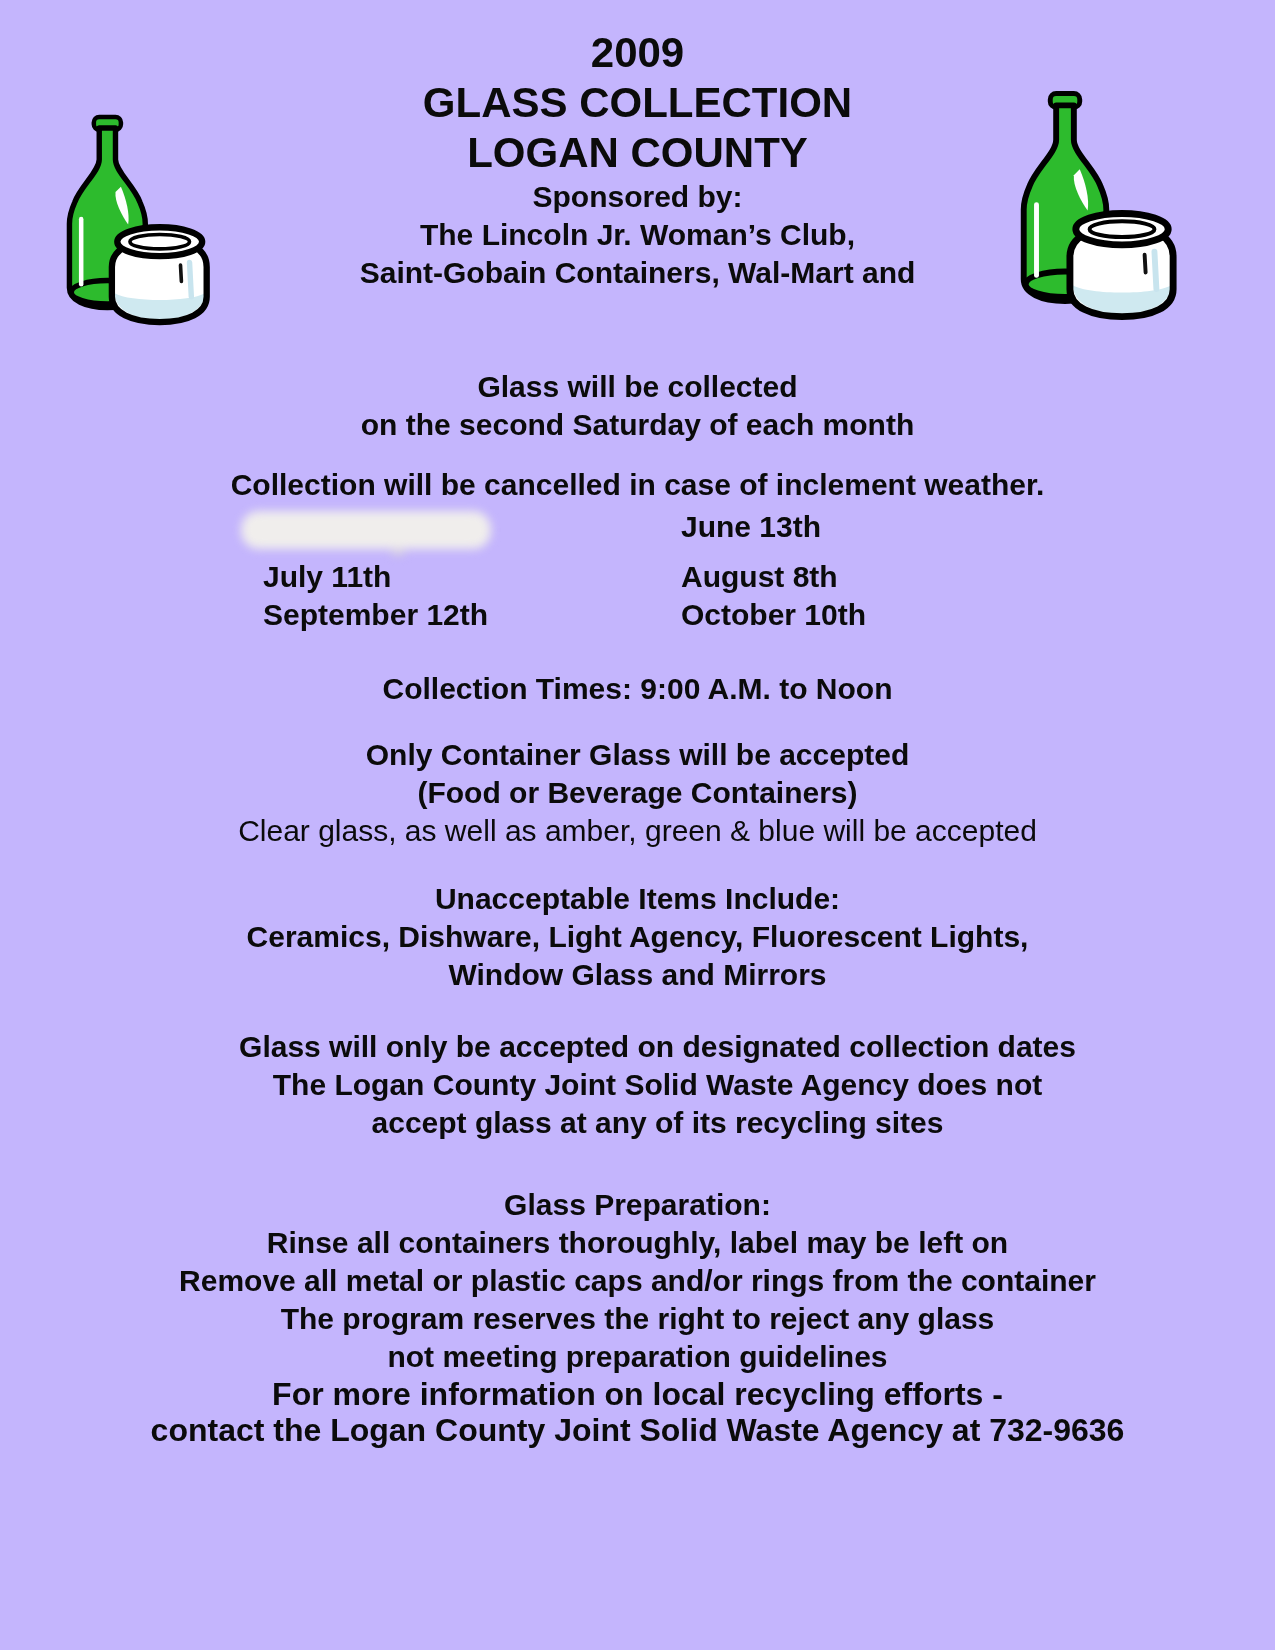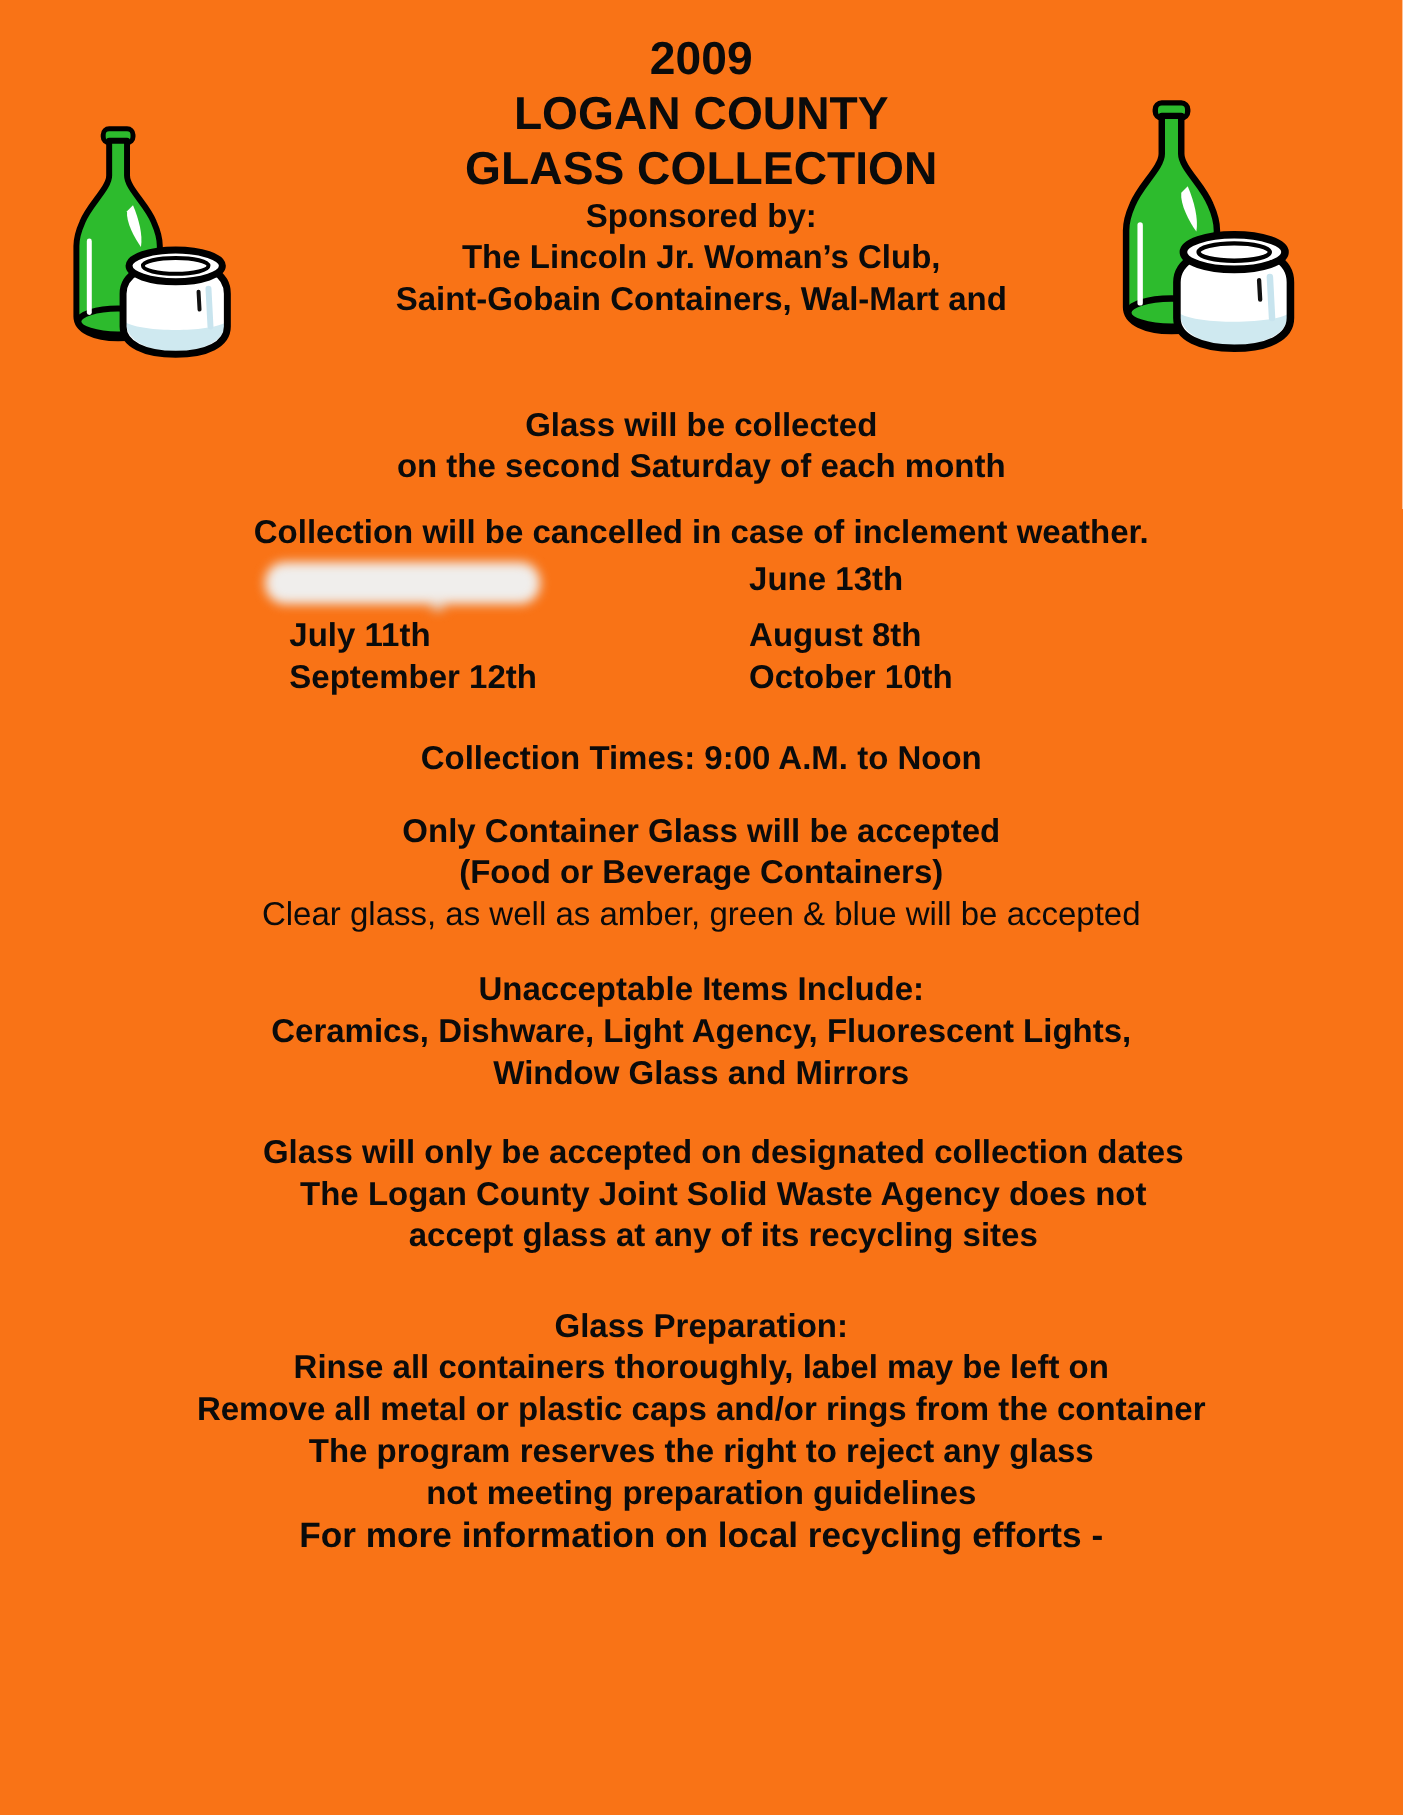--- a/index.html
+++ b/index.html
@@ -1,19 +1,19 @@
 <!DOCTYPE html>
 <html><head>
 <meta charset="utf-8">
 <style>
   html,body{margin:0;padding:0;background:#ffffff;}
   .page{
     position:relative;
     width:1275px;height:1650px;
-    background:#f97316;
+    background:#c4b5fd;
     font-family:"Liberation Sans", sans-serif;
     font-weight:bold;
     color:#0b0b0b;
     text-align:center;
     overflow:hidden;
   }
   .title-block{padding-top:28px;font-size:42px;line-height:50px;}
   .sponsor-block{font-size:30px;line-height:38px;}
   .block{font-size:30px;line-height:38px;}
   #schedule{margin-top:76px;}
@@ -71,22 +71,22 @@
     <path d="M66,198 C66,216 87,227 116,227 C145,227 166,216 166,198 C149,208 83,208 66,198 Z" fill="#cfe9f0"></path>
     <path d="M78,146 C69,151 63,159 63,169 L63,202 C63,220 85,230 116,230 C147,230 168,220 168,202 L168,169 C168,159 163,151 154,146" fill="none" stroke="#000000" stroke-width="7"></path>
     <ellipse cx="116" cy="141" rx="47" ry="16" fill="#ffffff" stroke="#000000" stroke-width="7"></ellipse>
     <ellipse cx="116" cy="141" rx="33" ry="8" fill="#ffffff" stroke="#000000" stroke-width="4"></ellipse>
     <path d="M149,164 L151,202" stroke="#c8e4ee" stroke-width="6" stroke-linecap="round" fill="none"></path>
     <path d="M139,167 L140,185" stroke="#111111" stroke-width="4" stroke-linecap="round" fill="none"></path>
   </svg>
 
   <div class="title-block">
     <div>2009</div>
+    <div>GLASS COLLECTION</div>
     <div>LOGAN COUNTY</div>
-    <div>GLASS COLLECTION</div>
   </div>
 
   <div class="sponsor-block">
     <div>Sponsored by:</div>
     <div>The Lincoln Jr. Woman’s Club,</div>
     <div>Saint-Gobain Containers, Wal-Mart and</div>
   </div>
 
   <div class="block" id="schedule">
     <div>Glass will be collected</div>
@@ -134,15 +134,16 @@
   <div class="block" id="preparation">
     <div>Glass Preparation:</div>
     <div>Rinse all containers thoroughly, label may be left on</div>
     <div>Remove all metal or plastic caps and/or rings from the container</div>
     <div>The program reserves the right to reject any glass</div>
     <div>not meeting preparation guidelines</div>
   </div>
 
   <div class="block" id="footer">
     <div>For more information on local recycling efforts -</div>
+    <div>contact the Logan County Joint Solid Waste Agency at 732-9636</div>
   </div>
 
 </div>
 
 </body></html>

